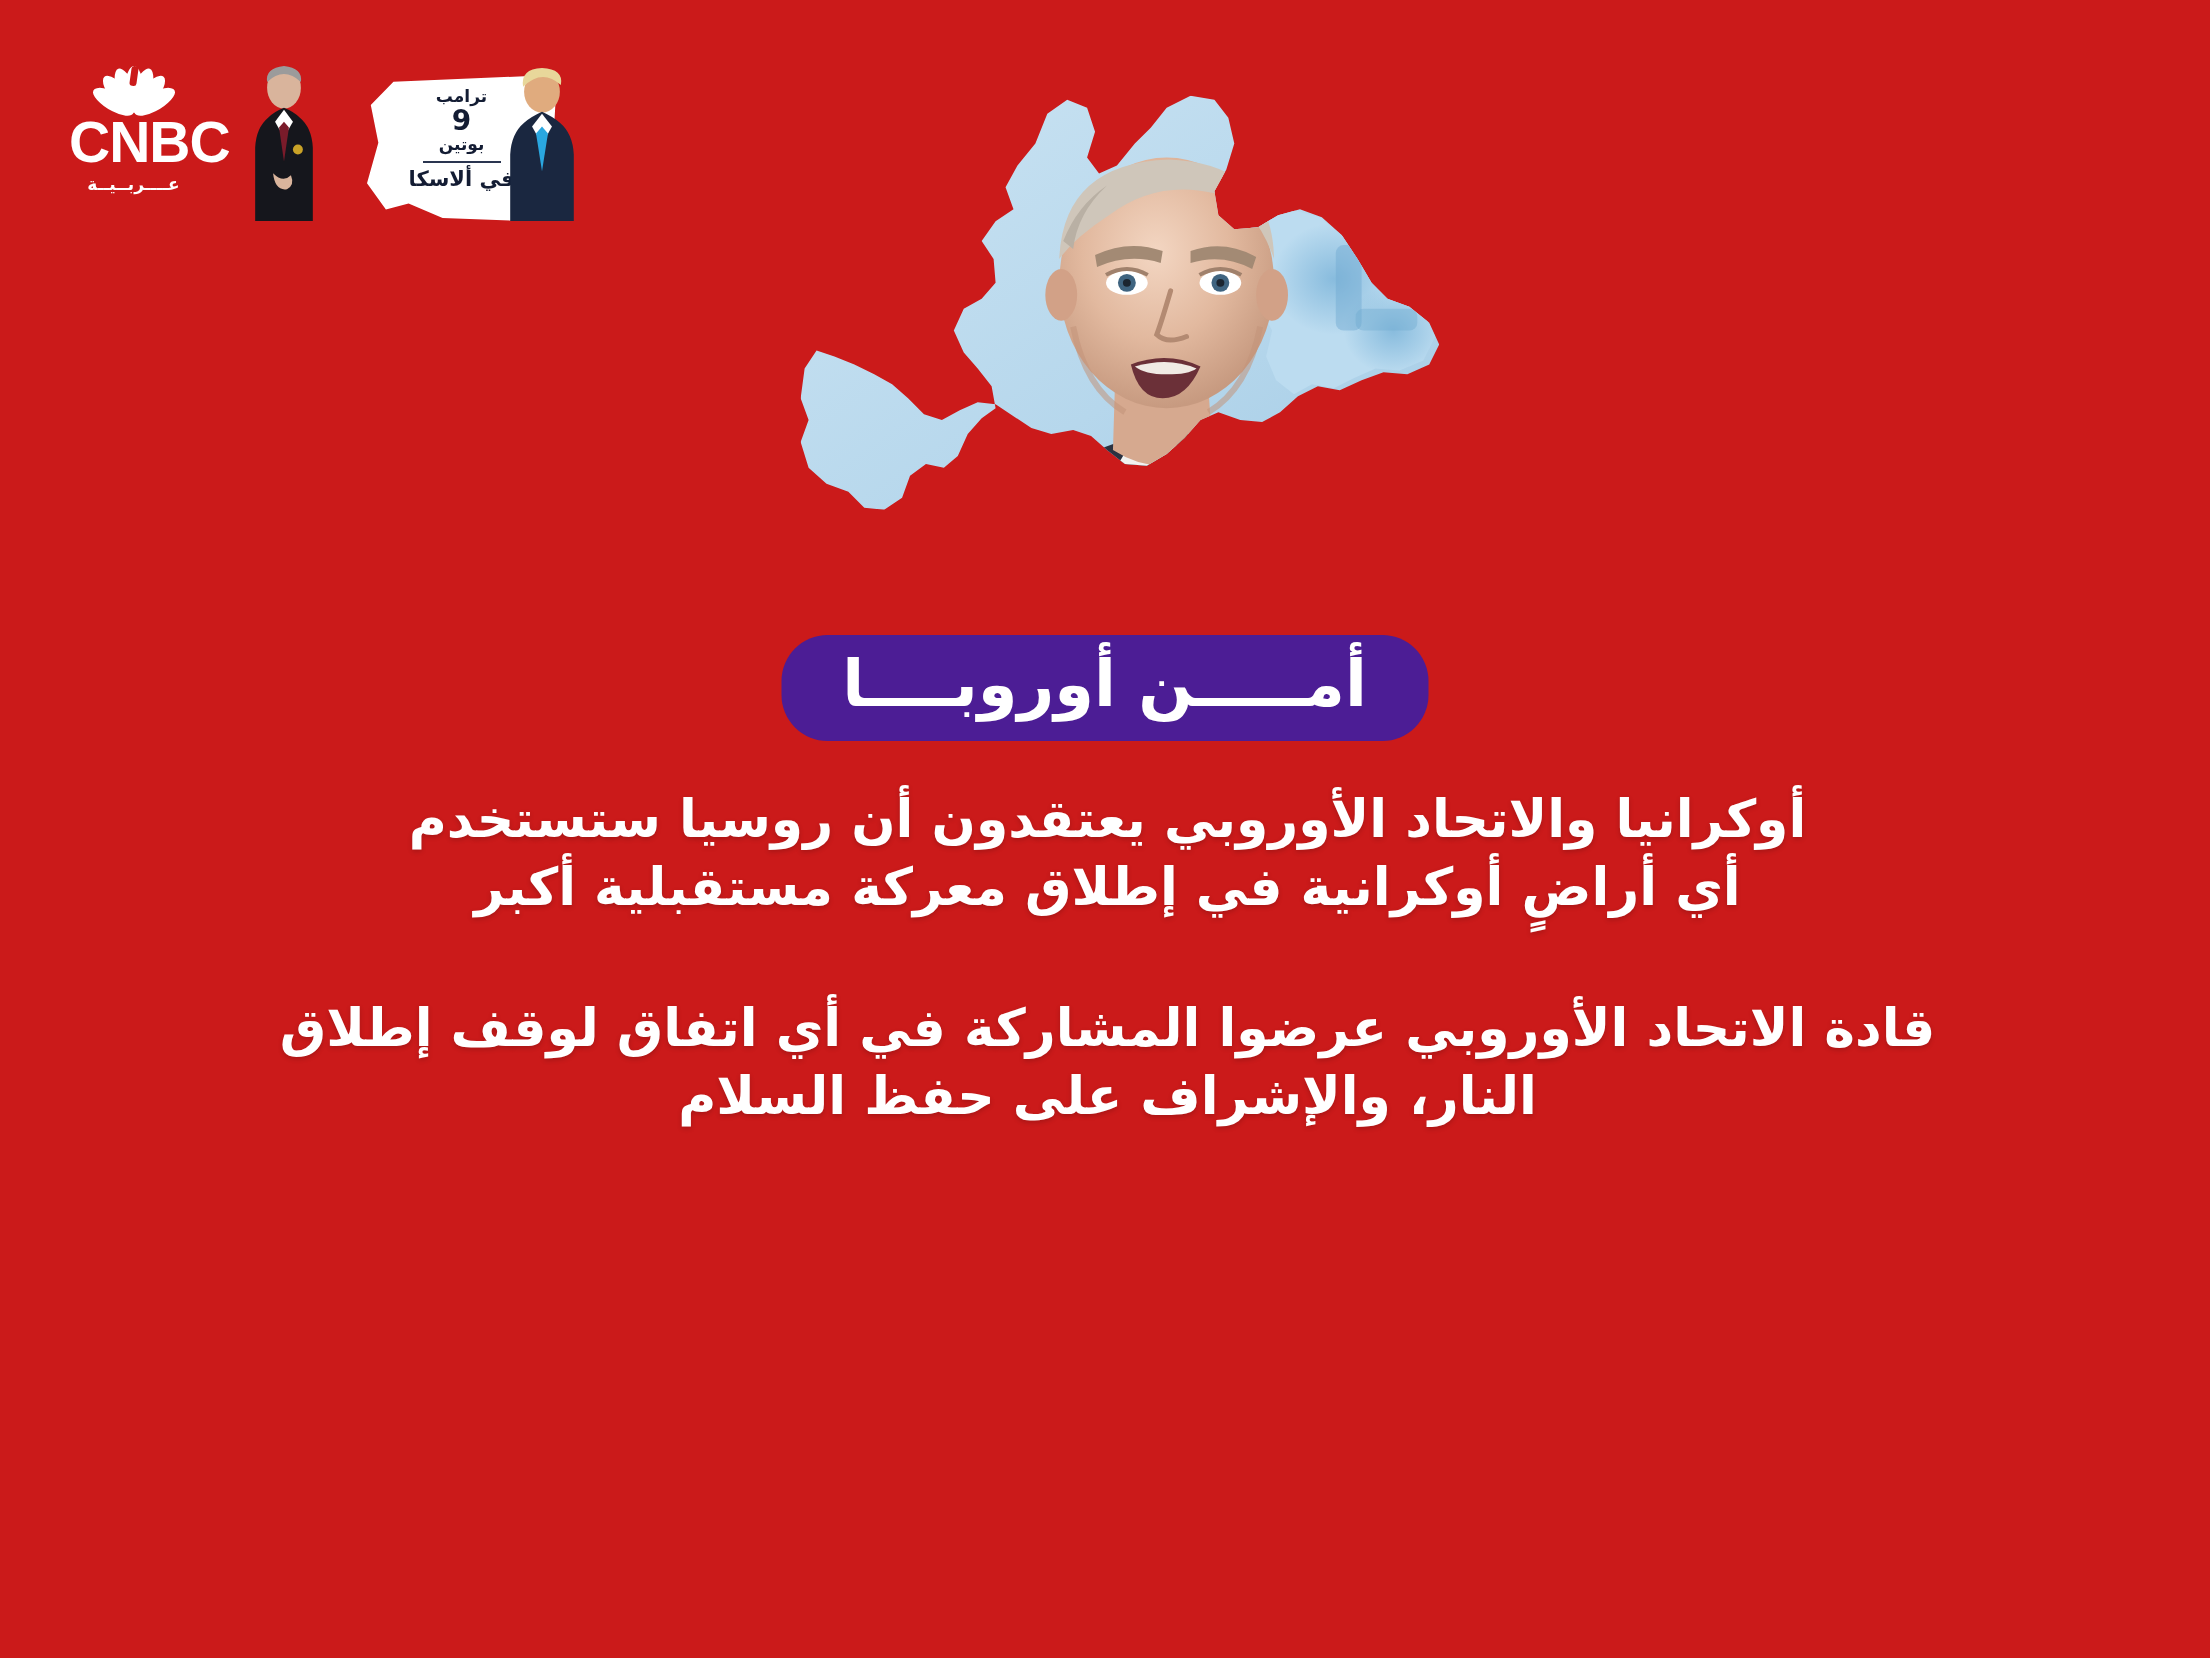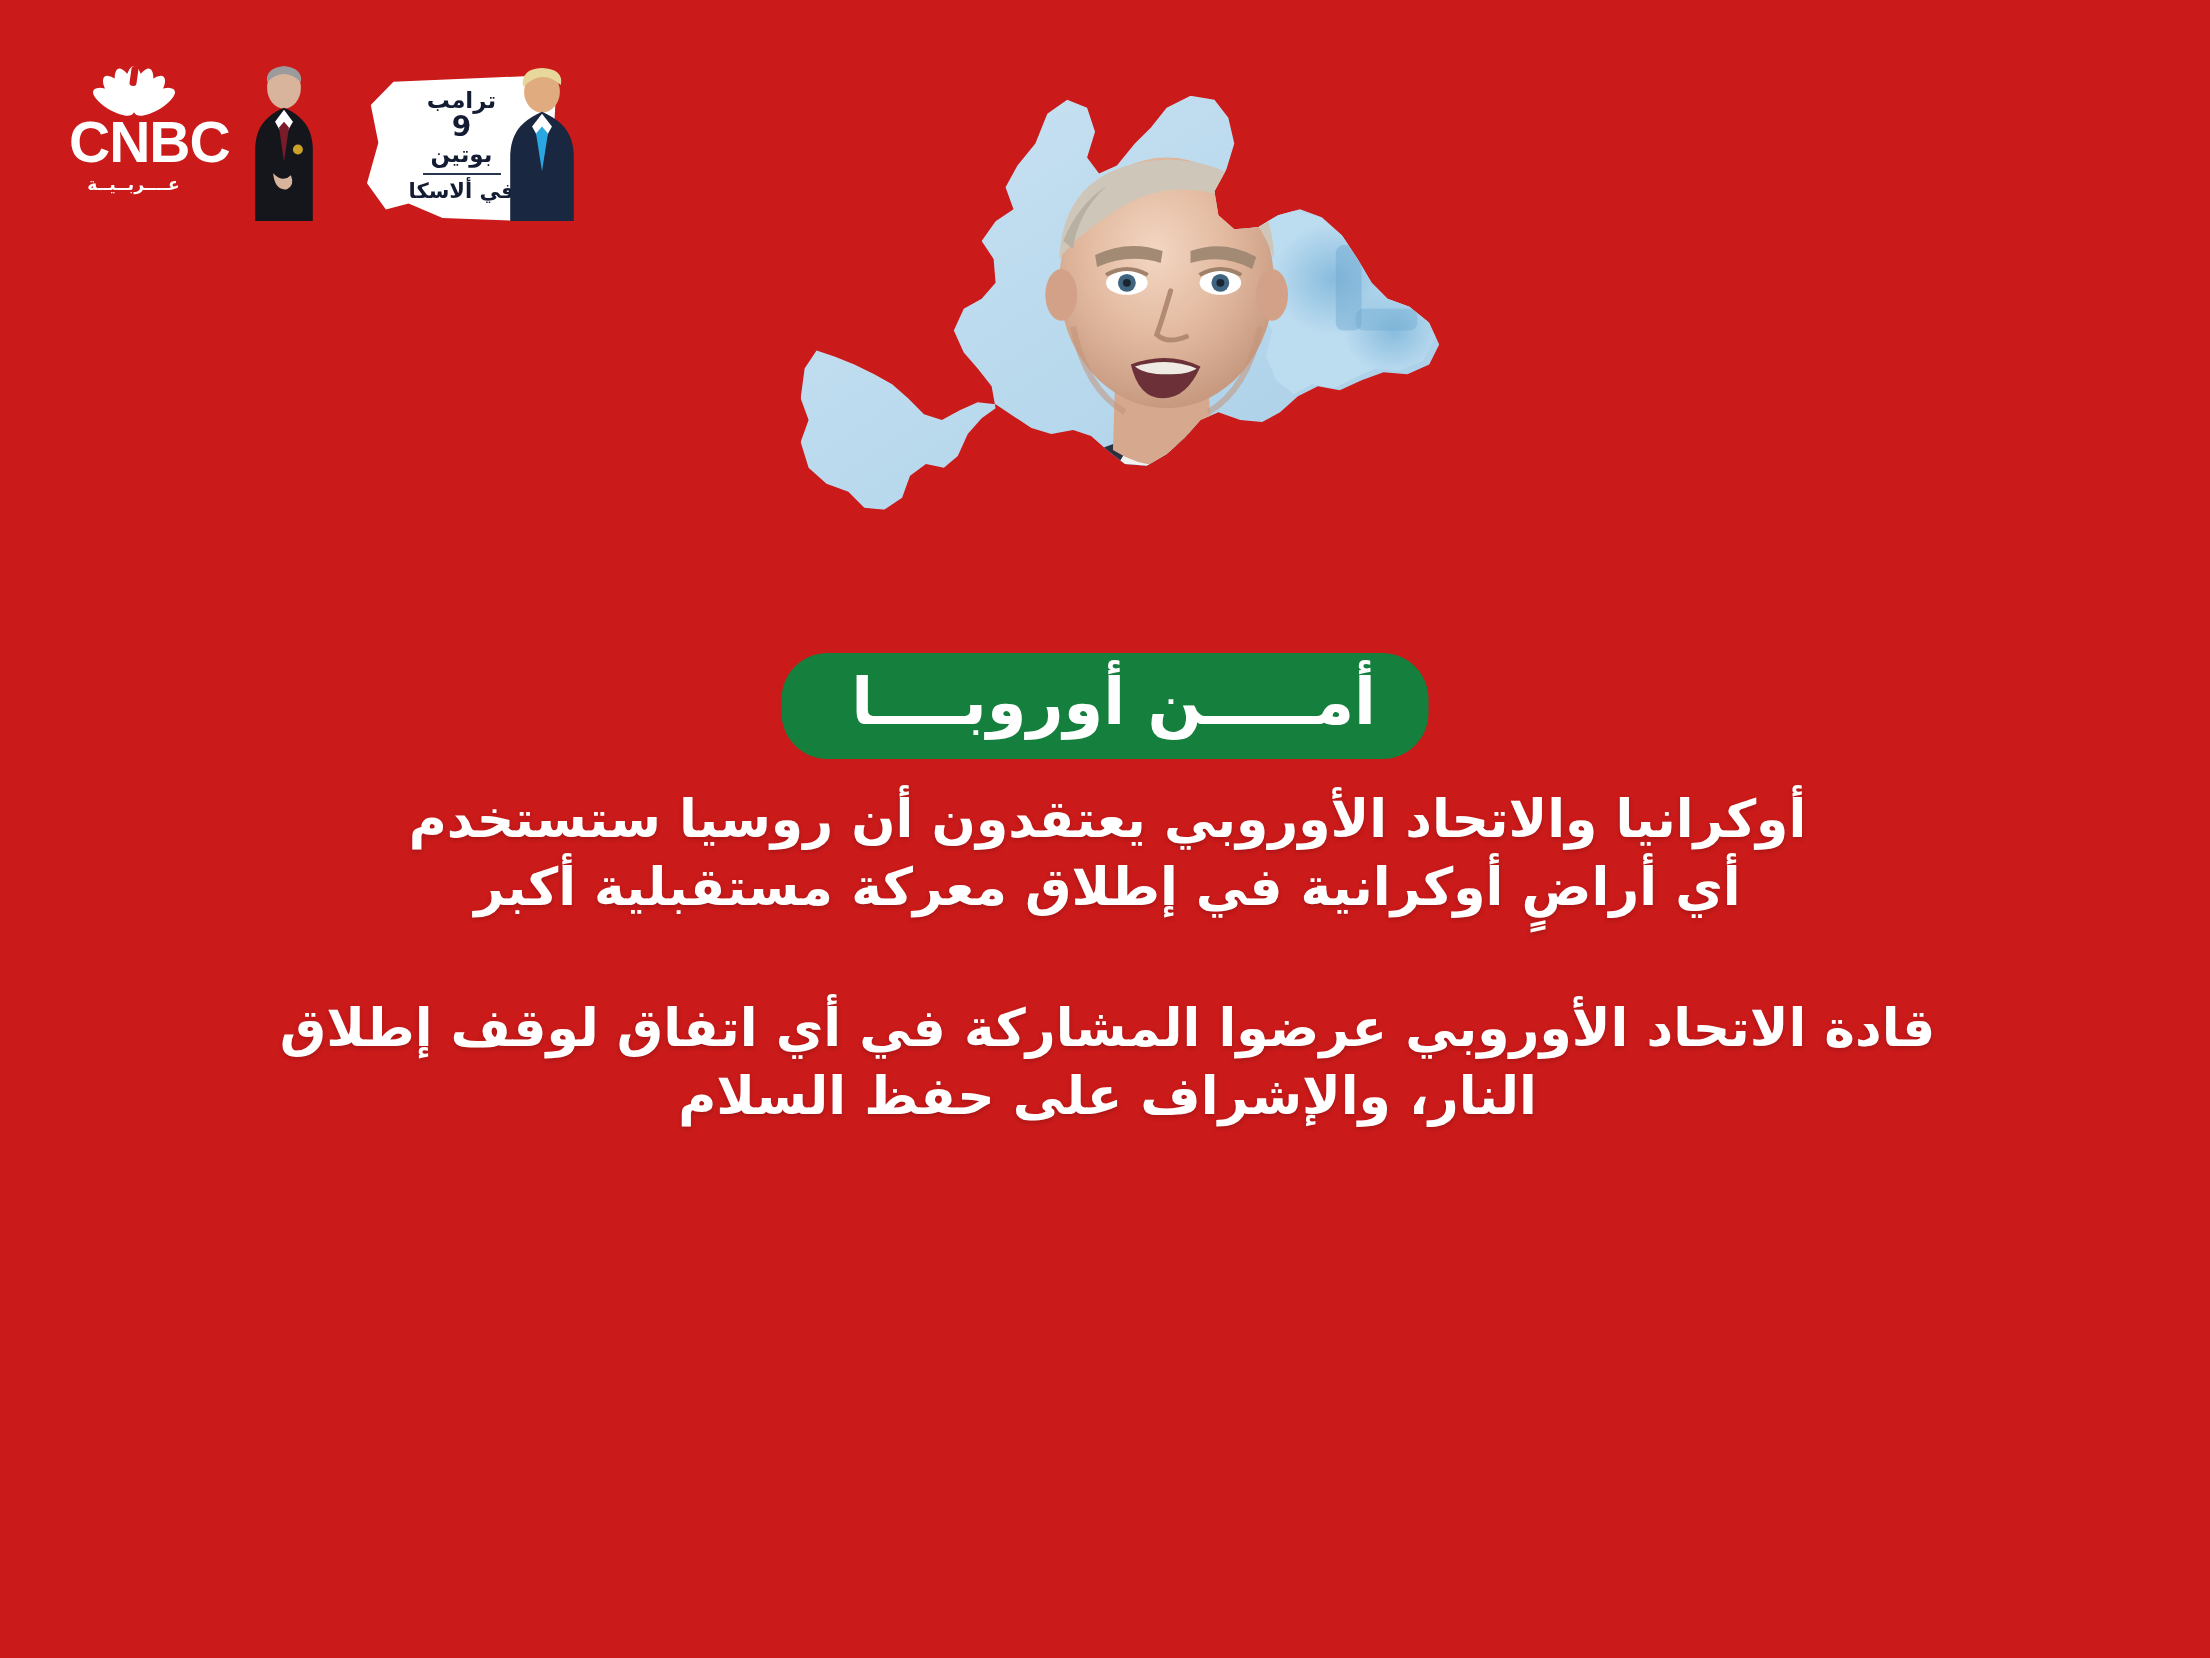--- a/index.html
+++ b/index.html
@@ -117,21 +117,21 @@
     position: absolute;
     left: 177px;
     top: 44px;
     width: 133px;
     text-align: center;
     direction: rtl;
     color: #131c33;
     font-family: "DejaVu Sans", sans-serif;
   }
   .badge-name {
-    font-size: 23px;
+    font-size: 17px;
     font-weight: 700;
     line-height: 1.05;
   }
   .badge-num {
     font-size: 28px;
     font-weight: 700;
     line-height: 1.0;
     margin: 1px 0;
   }
   .badge-rule {
@@ -173,25 +173,26 @@
     width: 816px;
     height: 557px;
   }
   .hero svg { display: block; width: 100%; height: 100%; }
 
   
   .title-pill {
     position: absolute;
     left: 50%;
     transform: translateX(-50%);
-    top: 653px;
-    background: #15803d;
+    top: 635px;
+    background: #4c1d95;
     border-radius: 46px;
     padding: 12px 52px 18px;
     min-width: 647px;
+    text-align: center;
   }
   .title-pill .title-text {
     display: block;
     direction: rtl;
     color: #ffffff;
     font-family: "DejaVu Sans", sans-serif;
     font-weight: 700;
     font-size: 64px;
     line-height: 1.18;
     letter-spacing: 0;

